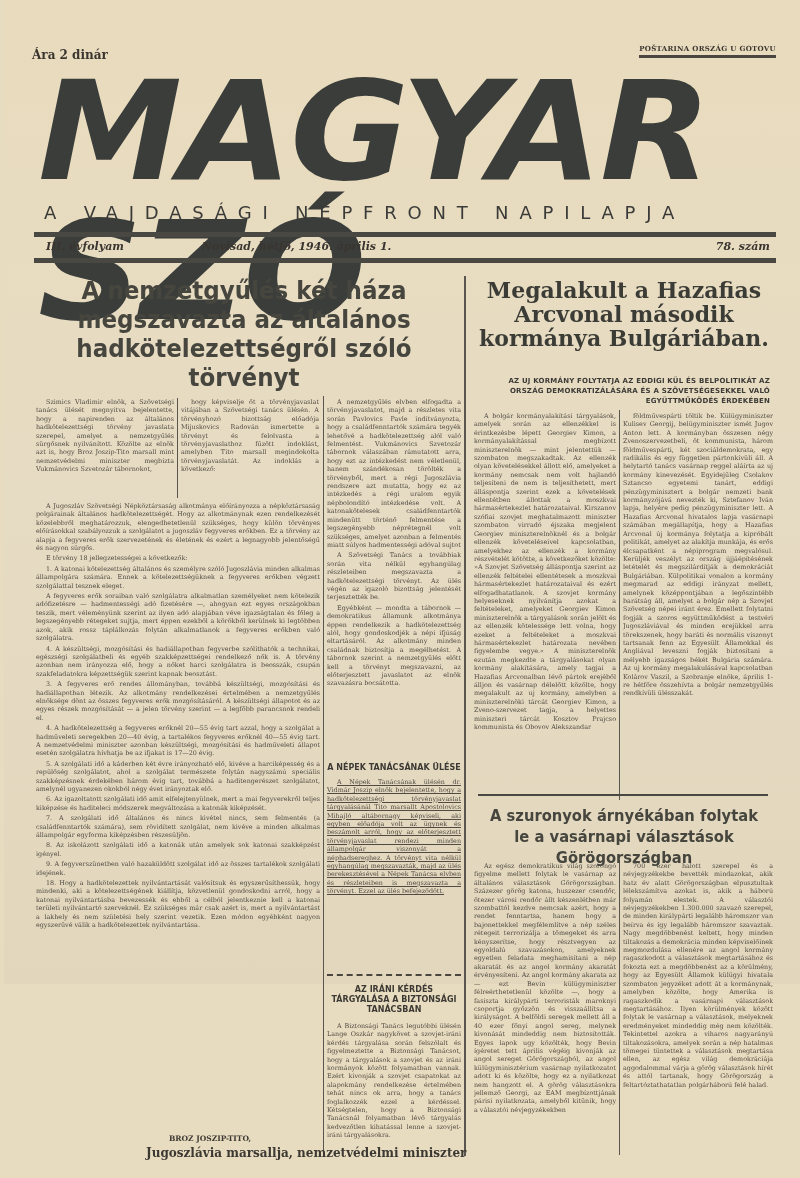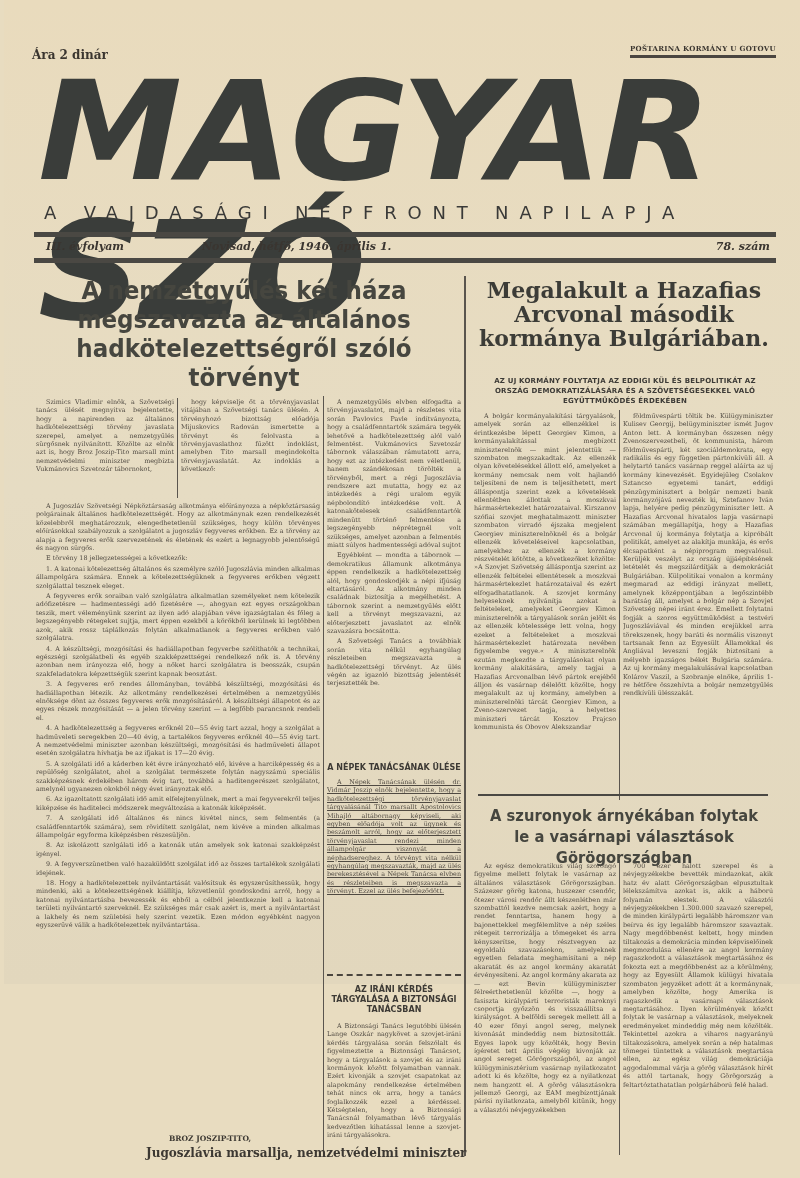--- a/index.html
+++ b/index.html
@@ -30,41 +30,41 @@
   .dateline .left { position:absolute; left:12px; }
   .dateline .mid { position:absolute; left:168px; }
   .dateline .right { position:absolute; right:6px; }
   .vdiv { position:absolute; background:#5a554e; }
   .headline { position:absolute; text-align:center; color:#46463f;
     font-family:"DejaVu Sans", sans-serif; font-weight:bold; }
   .h-main { left:50px; top:276px; width:380px; font-size:25px; line-height:29px;
     transform:scaleX(0.92); }
   .h-bulg { left:470px; top:278px; width:300px; font-family:"DejaVu Serif", serif;
     font-size:22px; line-height:24px; color:#3c3c37; }
-  .sub-bulg { position:absolute; left:476px; top:376px; width:290px; text-align:center;
+  .sub-bulg { position:absolute; left:476px; top:376px; width:290px; text-align:right;
     font-family:"DejaVu Sans", sans-serif; font-weight:bold; font-size:7px;
     line-height:10px; letter-spacing:.2px; color:#3c3a36; }
   .h-greek { left:470px; top:806px; width:300px; font-size:15.5px; line-height:21px;
     transform:scaleX(0.95); }
   .col { position:absolute; font-size:6.4px; line-height:8.4px; text-align:justify;
     color:#504a42; overflow:hidden; }
   .col p { margin:0 0 2px 0; text-indent:10px; }
   .sect { position:absolute; text-align:center; font-weight:bold; font-size:8px;
     line-height:10px; color:#3d3a35; font-family:"DejaVu Sans", sans-serif; }
   .signature { position:absolute; font-weight:bold; font-size:7.5px; color:#3c3832; }
   .dashes { position:absolute; height:3px; border-top:2px dashed #4a453e; }
 </style>
 </head>
 <body>
 
 <div class="page">
 
   <div class="top-strip">
     <span class="price">Ára 2 dinár</span>
-    <span class="postage">POŠTARINA KORMÁNY U GOTOVU</span>
+    <span class="postage">POŠTARINA ORSZÁG U GOTOVU</span>
   </div>
 
   <div class="masthead">MAGYAR SZÓ</div>
   <div class="tagline">A VAJDASÁGI NÉPFRONT NAPILAPJA</div>
 
   <div class="rule" style="top:232px;height:5px;"></div>
   <div class="dateline">
     <span class="left">III. évfolyam</span>
     <span class="mid">Novisad, hétfő, 1946. április 1.</span>
     <span class="right">78. szám</span>
@@ -100,22 +100,22 @@
     <p>7. A szolgálati idő általános és nincs kivétel nincs, sem felmentés (a családfenntartók számára), sem rövidített szolgálat, nem kivéve a minden alkalmas állampolgár egyforma kiképzésben részesüljön.</p>
     <p>8. Az iskolázott szolgálati idő a katonák után amelyek sok katonai szakképzést igényel.</p>
     <p>9. A fegyverszünetben való hazaküldött szolgálat idő az összes tartalékok szolgálati idejének.</p>
     <p>18. Hogy a hadkötelezettek nyilvántartását valósítsuk és egyszerűsíthessük, hogy mindenki, aki a kötelezettségének kiállítja, közvetlenül gondoskodni arról, hogy a katonai nyilvántartásba bevezessék és ebből a célból jelentkeznie kell a katonai területi nyilvántartó szerveknél. Ez szükséges már csak azért is, mert a nyilvántartást a lakhely és nem születési hely szerint vezetik. Ezen módon egyébként nagyon egyszerűvé válik a hadkötelezettek nyilvántartása.</p>
   </div>
   <div class="signature" style="left:165px;top:1134px;">BROZ JOSZIP-TITO,</div>
   <div class="signature" style="left:142px;top:1146px;font-size:12px;">Jugoszlávia marsallja, nemzetvédelmi miniszter</div>
 
   <div class="col" style="left:323px;top:398px;width:134px;height:290px;">
     <p>A nemzetgyűlés elvben elfogadta a törvényjavaslatot, majd a részletes vita során Pavlovics Pavle indítványozta, hogy a családfenntartók számára tegyék lehetővé a hadkötelezettség alól való felmentést. Vukmánovics Szvetozár tábornok válaszában rámutatott arra, hogy ezt az intézkedést nem véletlenül, hanem szándékosan törölték a törvényből, mert a régi Jugoszlávia rendszere azt mutatta, hogy ez az intézkedés a régi uralom egyik népbolondító intézkedése volt. A katonakötelesek családfenntartók mindenütt történő felmentése a legszegényebb néprétegnél volt szükséges, amelyet azonban a felmentés miatt súlyos hadmentességi adóval sujtot</p>
+    <p>A Szövetségi Tanács a továbbiak során vita nélkül egyhangúlag részleteiben megszavazta a hadkötelezettségi törvényt. Az ülés végén az igazoló bizottság jelentését terjesztették be.</p>
     <p>Egyébként — mondta a tábornok — demokratikus államunk alkotmánya éppen rendelkezik a hadkötelezettség alól, hogy gondoskodjék a népi ifjúság eltartásáról. Az alkotmány minden családnak biztosítja a megélhetést. A tábornok szerint a nemzetgyűlés előtt kell a törvényt megszavazni, az előterjesztett javaslatot az elnök szavazásra bocsátotta.</p>
-    <p>A Szövetségi Tanács a továbbiak során vita nélkül egyhangúlag részleteiben megszavazta a hadkötelezettségi törvényt. Az ülés végén az igazoló bizottság jelentését terjesztették be.</p>
   </div>
   <div class="sect" style="left:323px;top:763px;width:134px;">A NÉPEK TANÁCSÁNAK ÜLÉSE</div>
   <div class="col" style="left:323px;top:778px;width:134px;height:185px;text-decoration:underline;">
     <p>A Népek Tanácsának ülésén dr. Vidmár Joszip elnök bejelentette, hogy a hadkötelezettségi törvényjavaslat tárgyalásánál Tito marsallt Apostolovics Mihajló altábornagy képviseli, aki egyben előadója volt az ügynek és beszámolt arról, hogy az előterjesztett törvényjavaslat rendezi minden állampolgár viszonyát a néphadsereghez. A törvényt vita nélkül egyhangúlag megszavazták, majd az ülés berekesztésével a Népek Tanácsa elvben és részleteiben is megszavazta a törvényt. Ezzel az ülés befejeződött.</p>
   </div>
   <div class="dashes" style="left:323px;top:974px;width:134px;"></div>
   <div class="sect" style="left:323px;top:985px;width:134px;">AZ IRÁNI KÉRDÉS TÁRGYALÁSA A BIZTONSÁGI TANÁCSBAN</div>
   <div class="col" style="left:323px;top:1022px;width:134px;height:132px;">
     <p>A Biztonsági Tanács legutóbbi ülésén Lange Oszkár nagykövet a szovjet-iráni kérdés tárgyalása során felszólalt és figyelmeztette a Biztonsági Tanácsot, hogy a tárgyalások a szovjet és az iráni kormányok között folyamatban vannak. Ezért kivonják a szovjet csapatokat az alapokmány rendelkezése értelmében tehát nincs ok arra, hogy a tanács foglalkozzék ezzel a kérdéssel. Kétségtelen, hogy a Biztonsági Tanácsnál folyamatban lévő tárgyalás kedvezőtlen kihatással lenne a szovjet-iráni tárgyalásokra.</p>
   </div>

